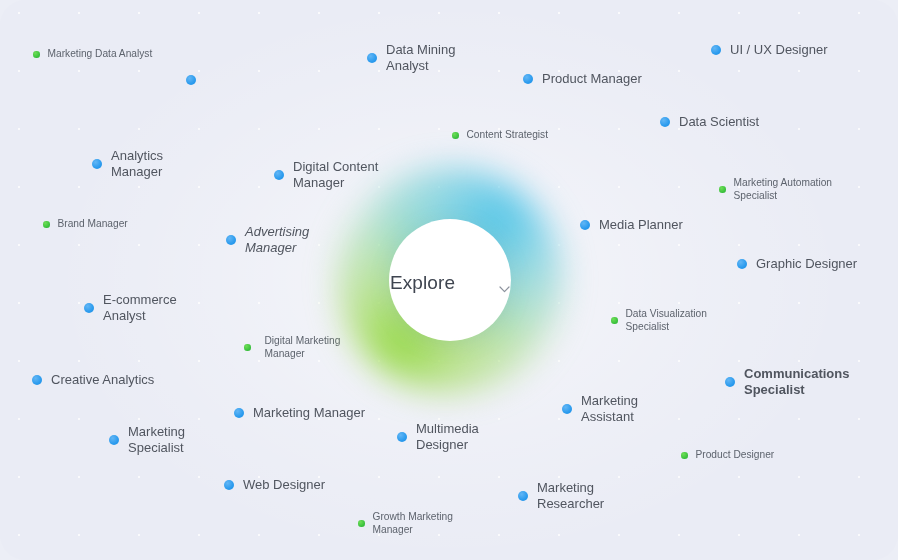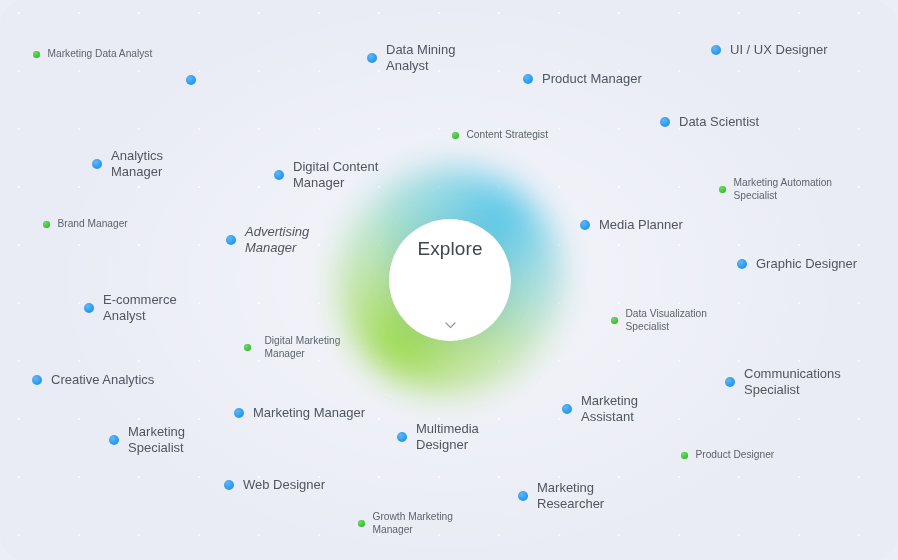--- a/index.html
+++ b/index.html
@@ -61,21 +61,20 @@
   .explore-circle {
     position: absolute;
     left: 0;
     top: 0;
     width: 122px;
     height: 122px;
     border-radius: 50%;
     background: radial-gradient(circle at 44% 38%, #ffffff 0%, #ffffff 72%, #fdfefd 100%);
     box-shadow: 0 4px 22px rgba(90,120,150,0.13);
     display: flex;
-    flex-direction: column;
     align-items: center;
     justify-content: center;
     cursor: pointer;
     gap: 44px;
   }
   .explore-label {
     font-size: 19px;
     color: #3f4550;
     letter-spacing: 0.1px;
     margin-top: 6px;
@@ -154,21 +153,21 @@
       <div class="node primary" style="left: 580px; top: 217px;"><span class="dot"></span><span class="node-label">Media Planner</span></div>
       <div class="node primary" style="left: 226px; top: 224px; font-style: italic;"><span class="dot"></span><span class="node-label">Advertising
 Manager</span></div>
       <div class="node primary" style="left: 737px; top: 256px;"><span class="dot"></span><span class="node-label">Graphic Designer</span></div>
       <div class="node primary" style="left: 84px; top: 292px;"><span class="dot"></span><span class="node-label">E-commerce
 Analyst</span></div>
       <div class="node secondary" style="left: 611px; top: 308px;"><span class="dot"></span><span class="node-label">Data Visualization
 Specialist</span></div>
       <div class="node secondary" style="left: 244px; top: 335px; gap: 6px;"><span class="dot"></span><span class="node-label">Digital Marketing
 Manager</span></div>
-      <div class="node primary" style="left: 725px; top: 366px;"><span class="dot"></span><span class="node-label">Communications
+      <div class="node primary" style="left: 725px; top: 366px; font-weight: bold;"><span class="dot"></span><span class="node-label">Communications
 Specialist</span></div>
       <div class="node primary" style="left: 32px; top: 372px;"><span class="dot"></span><span class="node-label">Creative Analytics</span></div>
       <div class="node primary" style="left: 562px; top: 393px;"><span class="dot"></span><span class="node-label">Marketing
 Assistant</span></div>
       <div class="node primary" style="left: 234px; top: 405px;"><span class="dot"></span><span class="node-label">Marketing Manager</span></div>
       <div class="node primary" style="left: 397px; top: 421px;"><span class="dot"></span><span class="node-label">Multimedia
 Designer</span></div>
       <div class="node primary" style="left: 109px; top: 424px;"><span class="dot"></span><span class="node-label">Marketing
 Specialist</span></div>
       <div class="node secondary" style="left: 681px; top: 449px;"><span class="dot"></span><span class="node-label">Product Designer</span></div>

